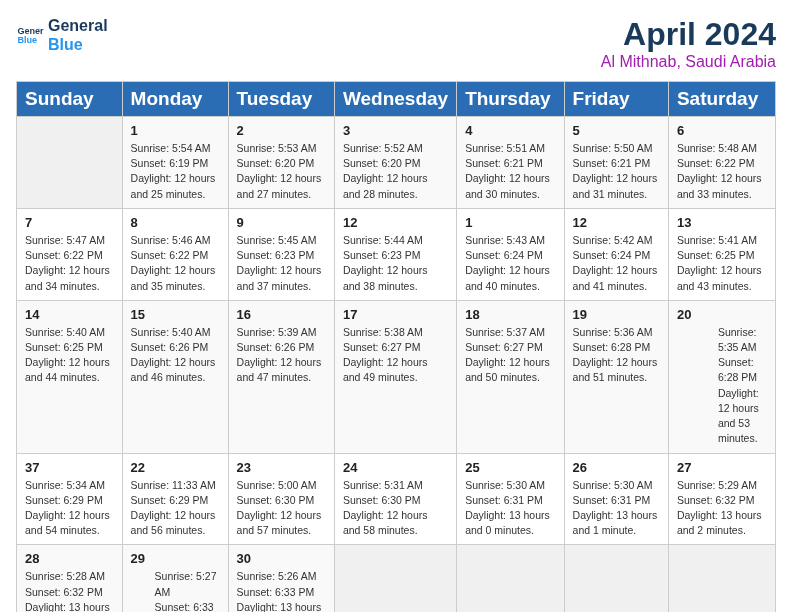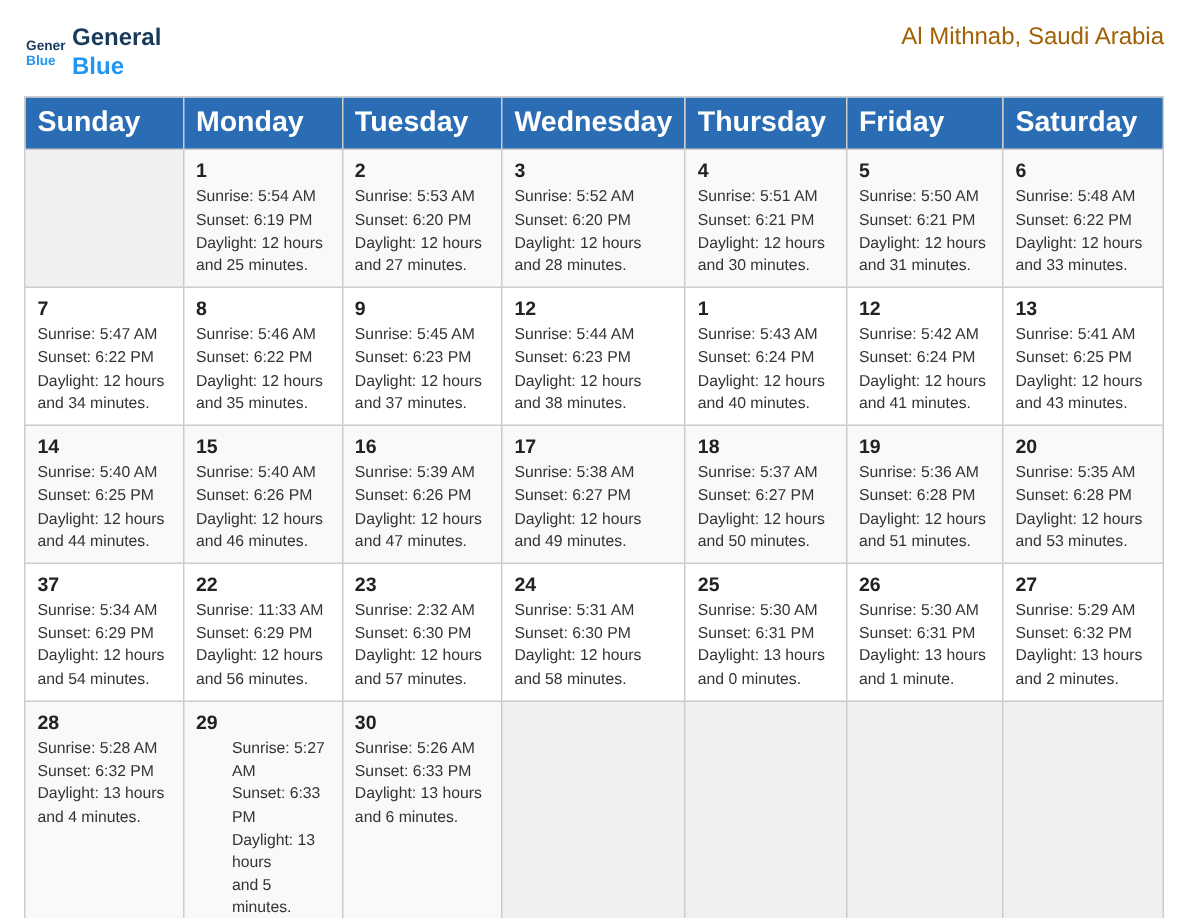--- a/index.html
+++ b/index.html
@@ -28,21 +28,21 @@
     .title-area {
       text-align: right;
     }
     .month-title {
       font-size: 32px;
       font-weight: bold;
       color: #1a3a5c;
     }
     .subtitle {
       font-size: 16px;
-      color: #a16207;
+      color: #a21caf;
     }
     table {
       width: 100%;
       border-collapse: collapse;
       font-size: 11px;
     }
     thead tr th {
       background-color: #2a6db5;
       color: #fff;
       padding: 6px 8px;
@@ -87,20 +87,21 @@
       <text x="2" y="18" font-size="13" font-weight="bold" fill="#1a3a5c">General</text>
       <text x="2" y="32" font-size="13" font-weight="bold" fill="#2196F3">Blue</text>
       <polygon points="30,8 38,18 34,12" fill="#2196F3"></polygon>
     </svg>
     <div style="line-height:1.2;">
       <div style="font-size:16px;font-weight:bold;color:#1a3a5c;">General</div>
       <div style="font-size:16px;font-weight:bold;color:#2196F3;">Blue</div>
     </div>
   </div>
   <div class="title-area">
+    <div class="month-title">April 2024</div>
     <div class="subtitle">Al Mithnab, Saudi Arabia</div>
   </div>
 </div>
 
 <table>
   <thead>
     <tr>
     <th>Sunday</th>
         <th>Monday</th>
         <th>Tuesday</th>
@@ -245,21 +246,21 @@
         </td>
         <td>
           <span class="day-num">19</span>
           <div class="day-info" style="white-space: pre-line;">Sunrise: 5:36 AM
 Sunset: 6:28 PM
 Daylight: 12 hours
 and 51 minutes.</div>
         </td>
         <td>
           <span class="day-num">20</span>
-          <div class="day-info" style="white-space: pre-line;">Sunrise: 5:35 AM
+          <div class="day-info" style="white-space: pre-line; margin-left: 41px;">Sunrise: 5:35 AM
 Sunset: 6:28 PM
 Daylight: 12 hours
 and 53 minutes.</div>
         </td>
       </tr>
       <tr>
         <td>
           <span class="day-num">37</span>
           <div class="day-info" style="white-space: pre-line;">Sunrise: 5:34 AM
 Sunset: 6:29 PM
@@ -268,21 +269,21 @@
         </td>
         <td>
           <span class="day-num">22</span>
           <div class="day-info" style="white-space: pre-line;">Sunrise: 11:33 AM
 Sunset: 6:29 PM
 Daylight: 12 hours
 and 56 minutes.</div>
         </td>
         <td>
           <span class="day-num">23</span>
-          <div class="day-info" style="white-space: pre-line;">Sunrise: 2:32 AM
+          <div class="day-info" style="white-space: pre-line;">Sunrise: 5:00 AM
 Sunset: 6:30 PM
 Daylight: 12 hours
 and 57 minutes.</div>
         </td>
         <td>
           <span class="day-num">24</span>
           <div class="day-info" style="white-space: pre-line;">Sunrise: 5:31 AM
 Sunset: 6:30 PM
 Daylight: 12 hours
 and 58 minutes.</div>

